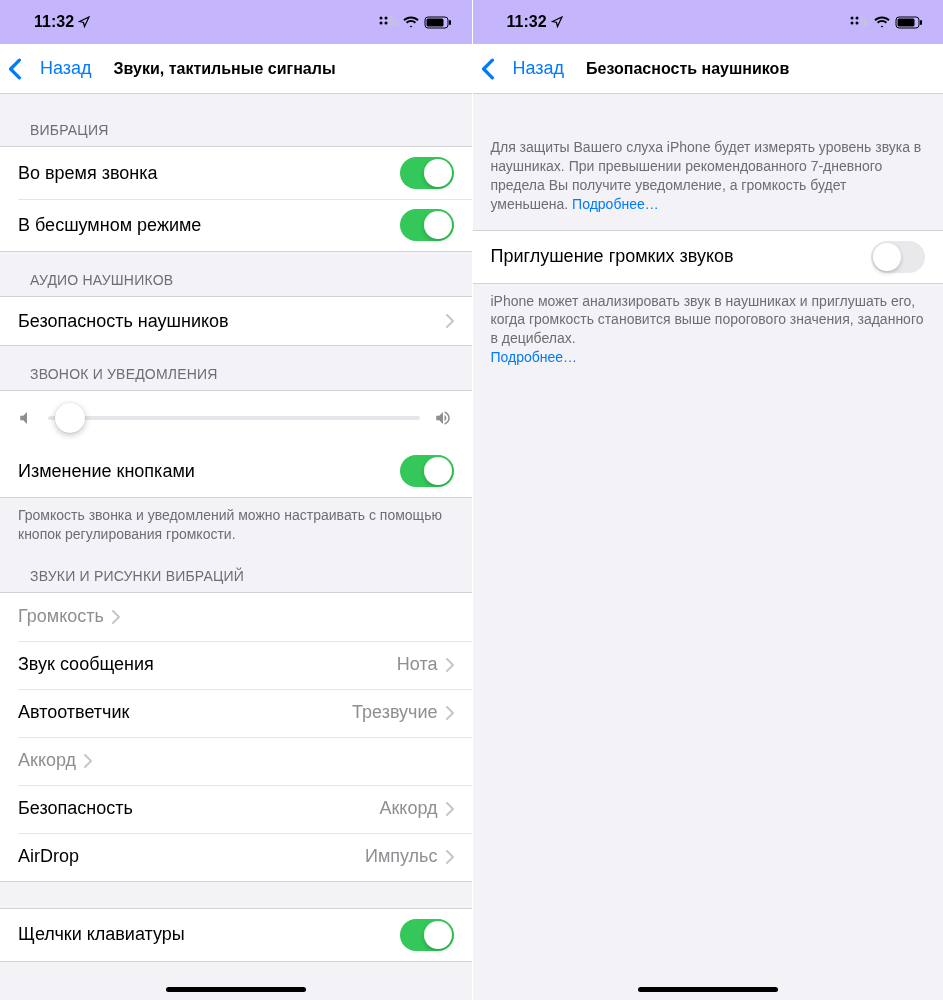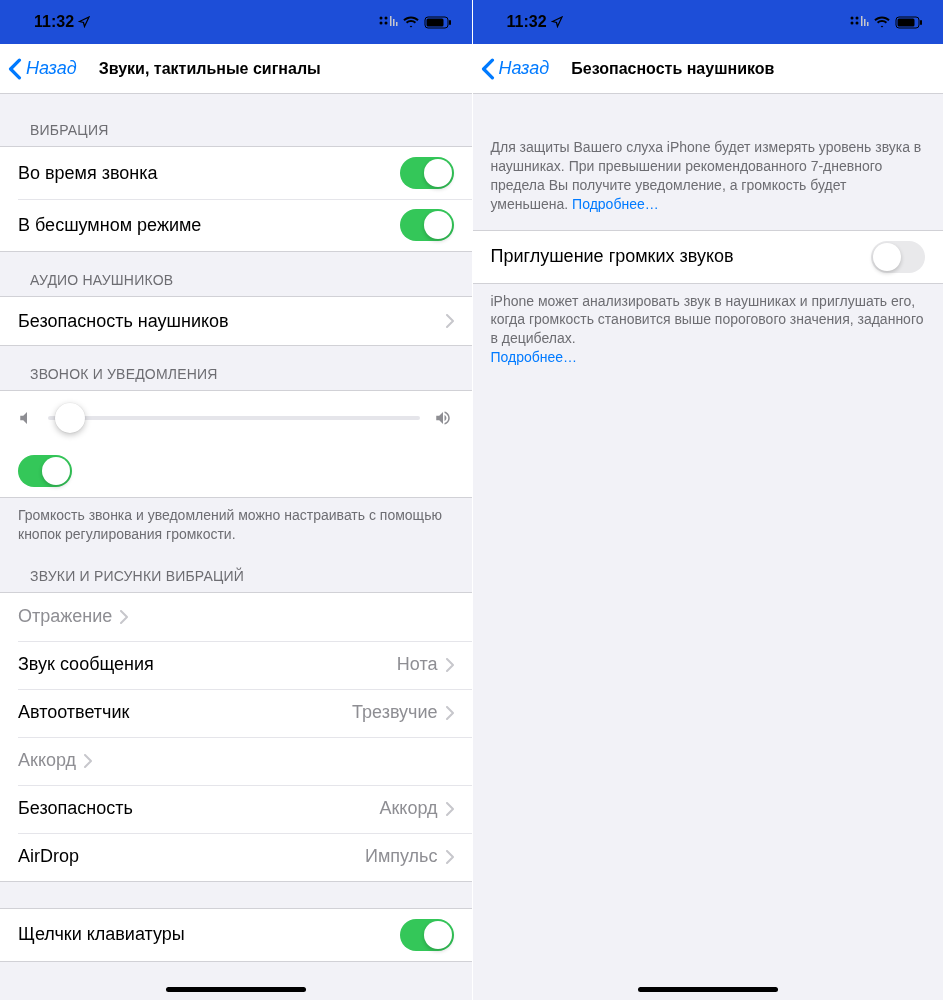--- a/index.html
+++ b/index.html
@@ -1,23 +1,23 @@
 <!DOCTYPE html>
 <html><head>
 <meta charset="utf-8">
 <style>
 * { margin: 0; padding: 0; box-sizing: border-box; font-family: -apple-system, BlinkMacSystemFont, "Segoe UI", Helvetica, Arial, sans-serif; -webkit-font-smoothing: antialiased; }
 body { display: flex; width: 943px; height: 1000px; background: #fff; }
 .phone { width: 471.5px; height: 1000px; background: #f2f2f7; display: flex; flex-direction: column; overflow: hidden; position: relative; }
 .phone + .phone { border-left: 1px solid #fff; }
-.status-bar { height: 44px; display: flex; align-items: center; justify-content: space-between; padding: 0 20px 0 34px; background: #1d4ed8; }
+.status-bar { height: 44px; display: flex; align-items: center; justify-content: space-between; padding: 0 20px 0 34px; background: #c4b5fd; }
 .status-time { font-size: 16px; font-weight: 600; display: flex; align-items: center; gap: 4px; }
 .status-icons { display: flex; align-items: center; gap: 4px; }
 .nav-bar { height: 50px; background: #fff; display: flex; align-items: center; padding: 0 8px; border-bottom: 1px solid #d1d1d6; }
-.back-link { display: flex; align-items: center; color: #007aff; font-size: 18px; cursor: pointer; gap: 4px; font-style: italic; }
+.back-link { display: flex; align-items: center; color: #007aff; font-size: 18px; cursor: pointer; gap: 18px; }
 .back-chevron { width: 14px; height: 22px; }
 .nav-title { font-size: 16px; font-weight: 600; margin-left: 22px; }
 .content { flex: 1; overflow-y: hidden; }
 .section-header { font-size: 14px; color: #6d6d72; padding: 20px 18px 8px; text-transform: uppercase; letter-spacing: 0.2px; margin-left: 12px; }
 .section-header.first { padding-top: 28px; }
 .cell-group { background: #fff; border-top: 1px solid #d1d1d6; border-bottom: 1px solid #d1d1d6; }
 .cell { min-height: 48px; display: flex; align-items: center; padding: 10px 18px; position: relative; background: #fff; }
 .cell + .cell::before { content: ""; position: absolute; top: 0; left: 18px; right: 0; height: 1px; background: #e5e5ea; }
 .cell-label { font-size: 18px; flex: 1; color: #000; }
 .cell-value { font-size: 18px; color: #8e8e93; margin-right: 8px; }
@@ -109,29 +109,30 @@
             <path d="M3 9v6h4l5 5V4L7 9H3z"></path>
           </svg>
         <div class="slider-track">
           <div class="slider-thumb" style="left:6%"></div>
         </div>
         <svg class="speaker-icon" width="22" height="18" viewBox="0 0 24 24" fill="#8e8e93">
             <path d="M3 9v6h4l5 5V4L7 9H3zm13.5 3c0-1.8-1-3.3-2.5-4v8c1.5-.7 2.5-2.2 2.5-4zM14 3.2v2c2.9.9 5 3.5 5 6.8s-2.1 5.9-5 6.8v2c4-.9 7-4.5 7-8.8s-3-7.9-7-8.8z"></path>
           </svg>
       </div>
       <div class="cell">
+        <div class="cell-label">Изменение кнопками</div>
         <div class="toggle on"></div>
       </div>
     </div>
     <div class="footer-text">Громкость звонка и уведомлений можно настраивать с помощью кнопок регулирования громкости.</div>
 
     <div class="section-header" style="padding-top:8px">ЗВУКИ И РИСУНКИ ВИБРАЦИЙ</div>
     <div class="cell-group" id="sounds-list">
         <div class="cell">
-          <div class="cell-value">Отражение</div>
+          <div class="cell-value">Громкость</div>
           <svg class="chevron" viewBox="0 0 8 14" fill="none" stroke="#c7c7cc" stroke-width="2" stroke-linecap="round" stroke-linejoin="round">
             <polyline points="1,1 7,7 1,13"></polyline>
           </svg>
         </div>
         <div class="cell">
           <div class="cell-label">Звук сообщения</div>
           <div class="cell-value">Нота</div>
           <svg class="chevron" viewBox="0 0 8 14" fill="none" stroke="#c7c7cc" stroke-width="2" stroke-linecap="round" stroke-linejoin="round">
             <polyline points="1,1 7,7 1,13"></polyline>
           </svg>

